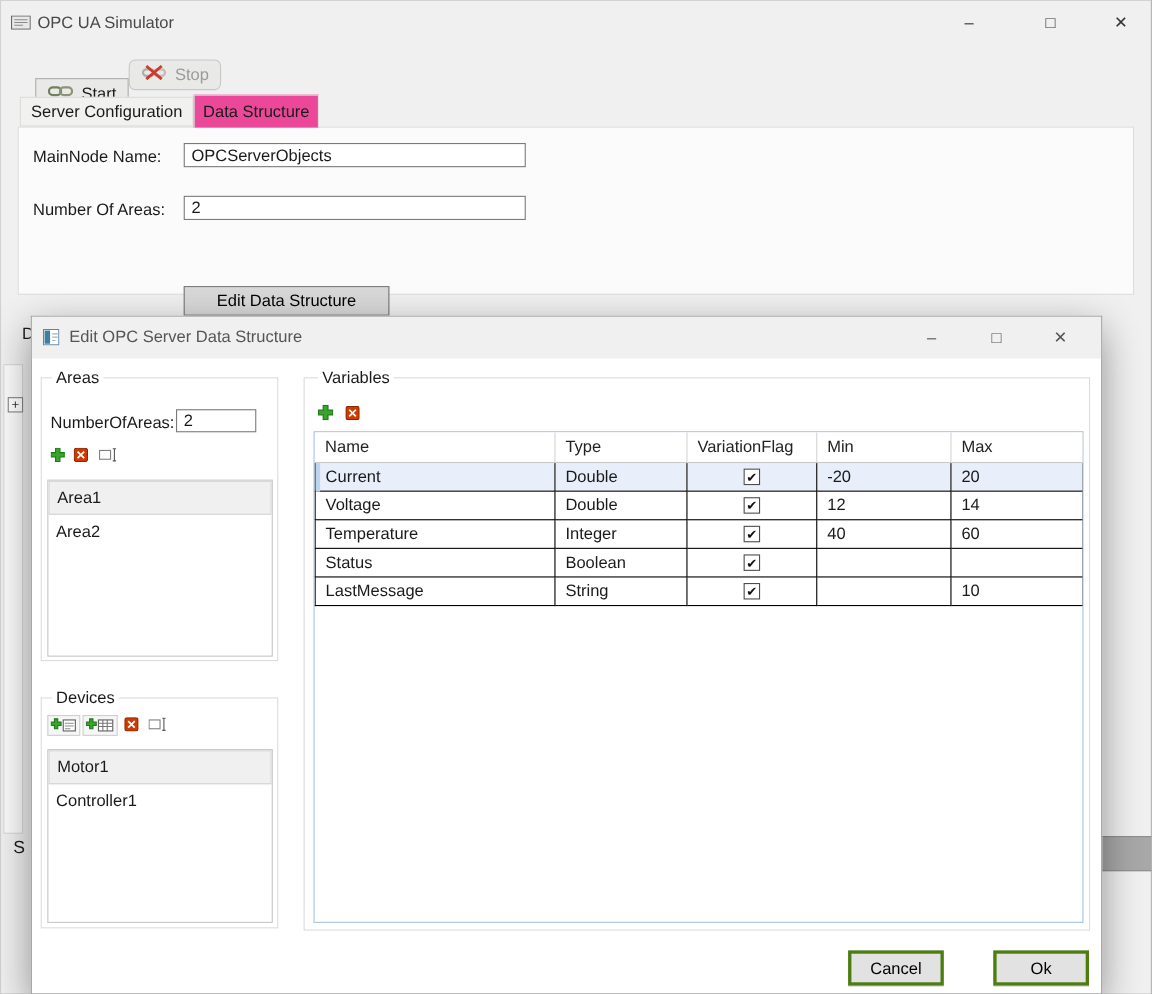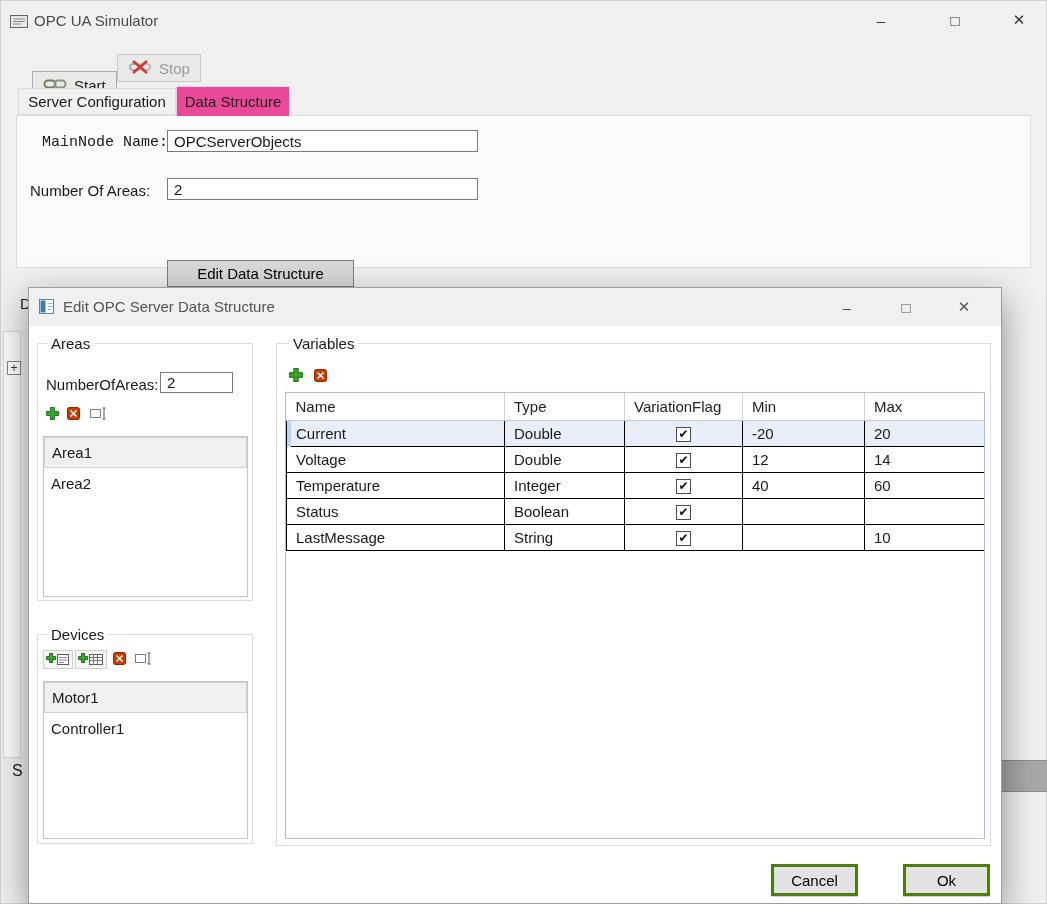--- a/index.html
+++ b/index.html
@@ -6,21 +6,21 @@
   body { margin:0; background:#6b6b6b; }
   .screen {
     position:relative; width:1047px; height:904px; background:#f0f0f0;
     font-family:"Liberation Sans", sans-serif; color:#1a1a1a; overflow:hidden;
     box-shadow: inset 0 0 0 1px rgba(0,0,0,.12);
   }
   .abs { position:absolute; }
   .titlebar-text { position:absolute; font-size:15px; color:#4a4a4a; }
   .winbtn { position:absolute; top:0; height:40px; display:flex; align-items:center; justify-content:center; font-size:15px; color:#333; }
   .toolbtn { position:absolute; display:flex; align-items:center; gap:7px; padding:0 10px; height:28px; background:#e9e9e7; border:1px solid #aeaeae; font-size:15px; color:#1a1a1a; }
-  .toolbtn.disabled { color:#9b9b9b; border-color:#c8c8c8; }
+  .toolbtn.disabled { color:#9b9b9b; border-color:#c8c8c8;border-radius:6px; }
   .tab { position:absolute; display:flex; align-items:center; justify-content:center; font-size:15px; border:1px solid #dcdcdc; background:#f1f1f0; z-index:2; }
   .tab.active { background:#ec4899; border-bottom:none; z-index:3; }
   .tab-panel { position:absolute; background:#fbfbfb; border:1px solid #dcdcdc; z-index:1; }
   .field-label { position:absolute; font-size:15px; }
   .textbox { position:absolute; border:1px solid #7a7a7a; background:#fff; font-size:15px; padding:1px 6px; font-family:inherit; color:#1a1a1a; }
   .pushbtn { position:absolute; background:#d8d8d8; border:1px solid #7d7d7d; font-size:15px; display:flex; align-items:center; justify-content:center; font-family:inherit; box-shadow: 0 1px 0 rgba(0,0,0,.15); margin-top: 36px; }
   .frag-strip { position:absolute; left:3px; top:331px; width:18px; height:427px; background:#fbfbfb; border:1px solid #d8d8d8; z-index:1; }
   .tree-expand { position:absolute; width:14px; height:14px; border:1px solid #848484; background:#fff; font-size:12px; line-height:12px; text-align:center; color:#333; }
   .frag-graybar { position:absolute; left:1002px; top:760px; width:45px; height:32px; background:#a8a8a8; border-top:1px solid #8e8e8e; border-bottom:1px solid #8e8e8e; z-index:1; }
   .dialog { position:absolute; left:28px; top:287px; width:974px; height:617px; background:#fff; border:1px solid #9e9e9e; box-shadow: 0 12px 34px rgba(0,0,0,.42); z-index:10; }
@@ -89,21 +89,21 @@
   </div>
 
   <div class="tab" style="left:18px;top:88px;width:158px;height:27px;">
     <span>Server Configuration</span>
   </div>
   <div class="tab active" style="left:176px;top:86px;width:114px;height:30px;">
     <span>Data Structure</span>
   </div>
   <div class="tab-panel" style="left:16px;top:115px;width:1015px;height:153px;"></div>
 
-  <span class="field-label" style="left:42px;top:134px;z-index:2;font-family:Liberation Mono, monospace;">MainNode Name:</span>
+  <span class="field-label" style="left:30px;top:134px;z-index:2;">MainNode Name:</span>
   <input class="textbox" style="left: 167px; top: 130px; width: 311px; height: 22px; z-index: 2;" value="OPCServerObjects">
   <span class="field-label" style="left:30px;top:182px;z-index:2;">Number Of Areas:</span>
   <input class="textbox" style="left: 167px; top: 178px; width: 311px; height: 22px; z-index: 2;" value="2">
   <button class="pushbtn" style="left:167px;top:224px;width:187px;height:27px;z-index:2;">
     <span>Edit Data Structure</span>
   </button>
 
   <span class="field-label" style="left:20px;top:295px;z-index:1;">D</span>
   <div class="frag-strip">
     <span class="tree-expand" style="left:3px;top:29px;">+</span>

